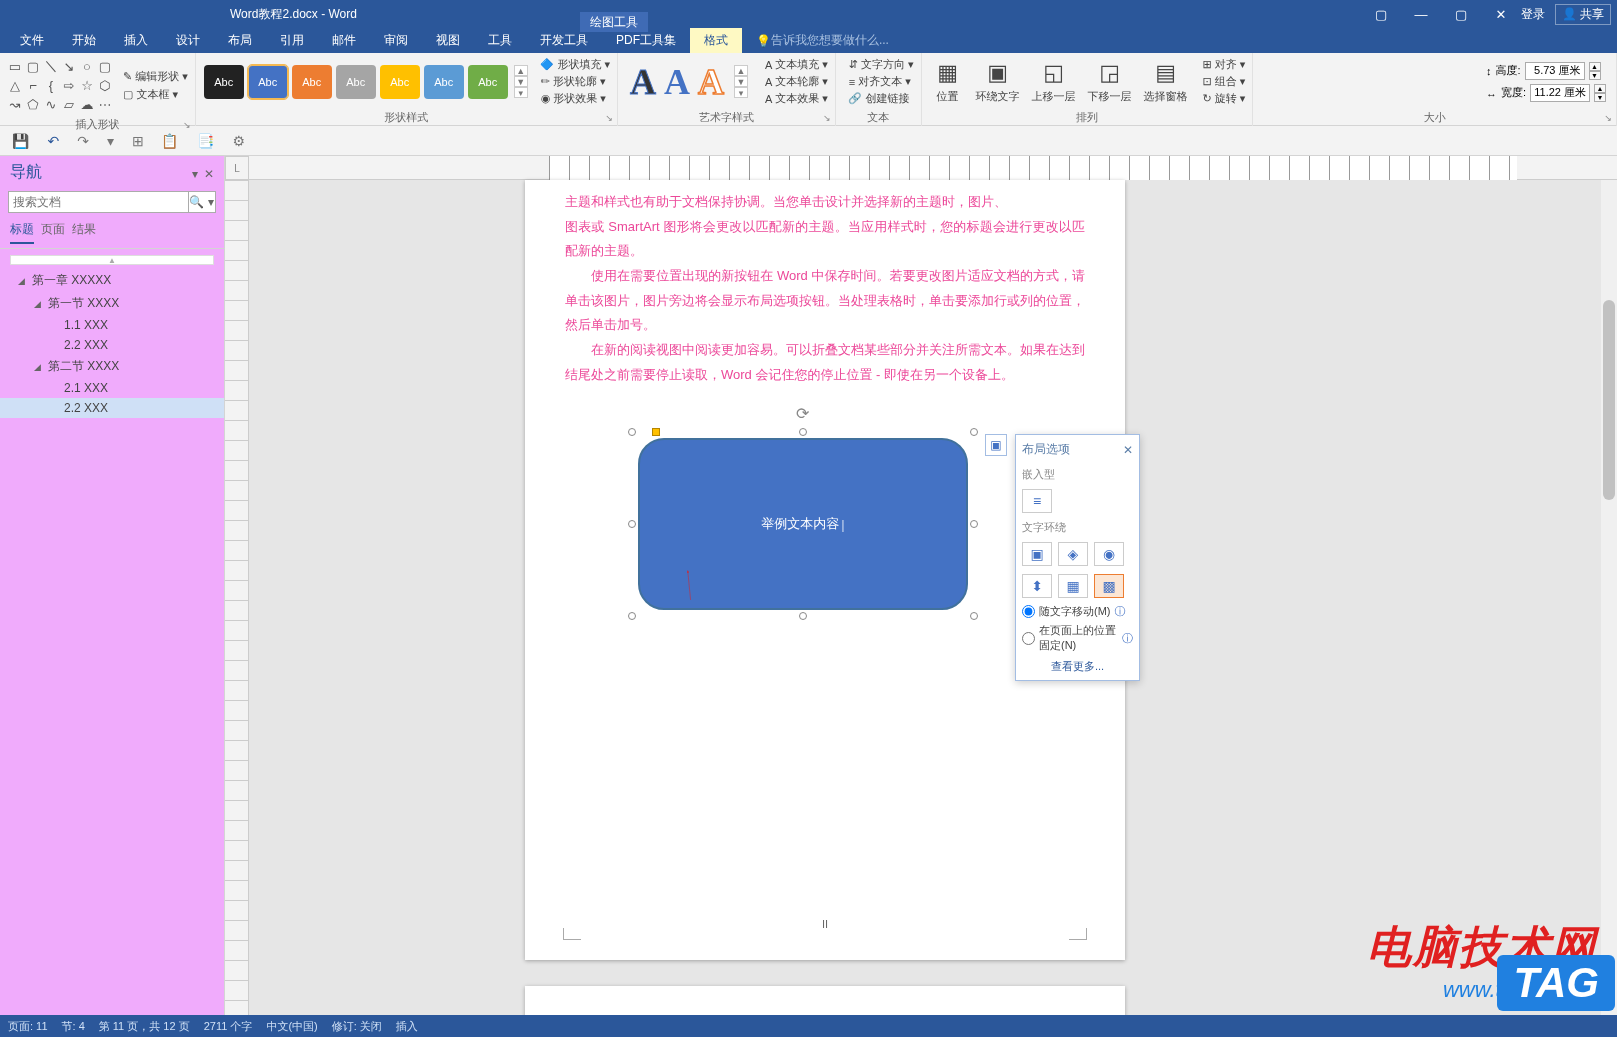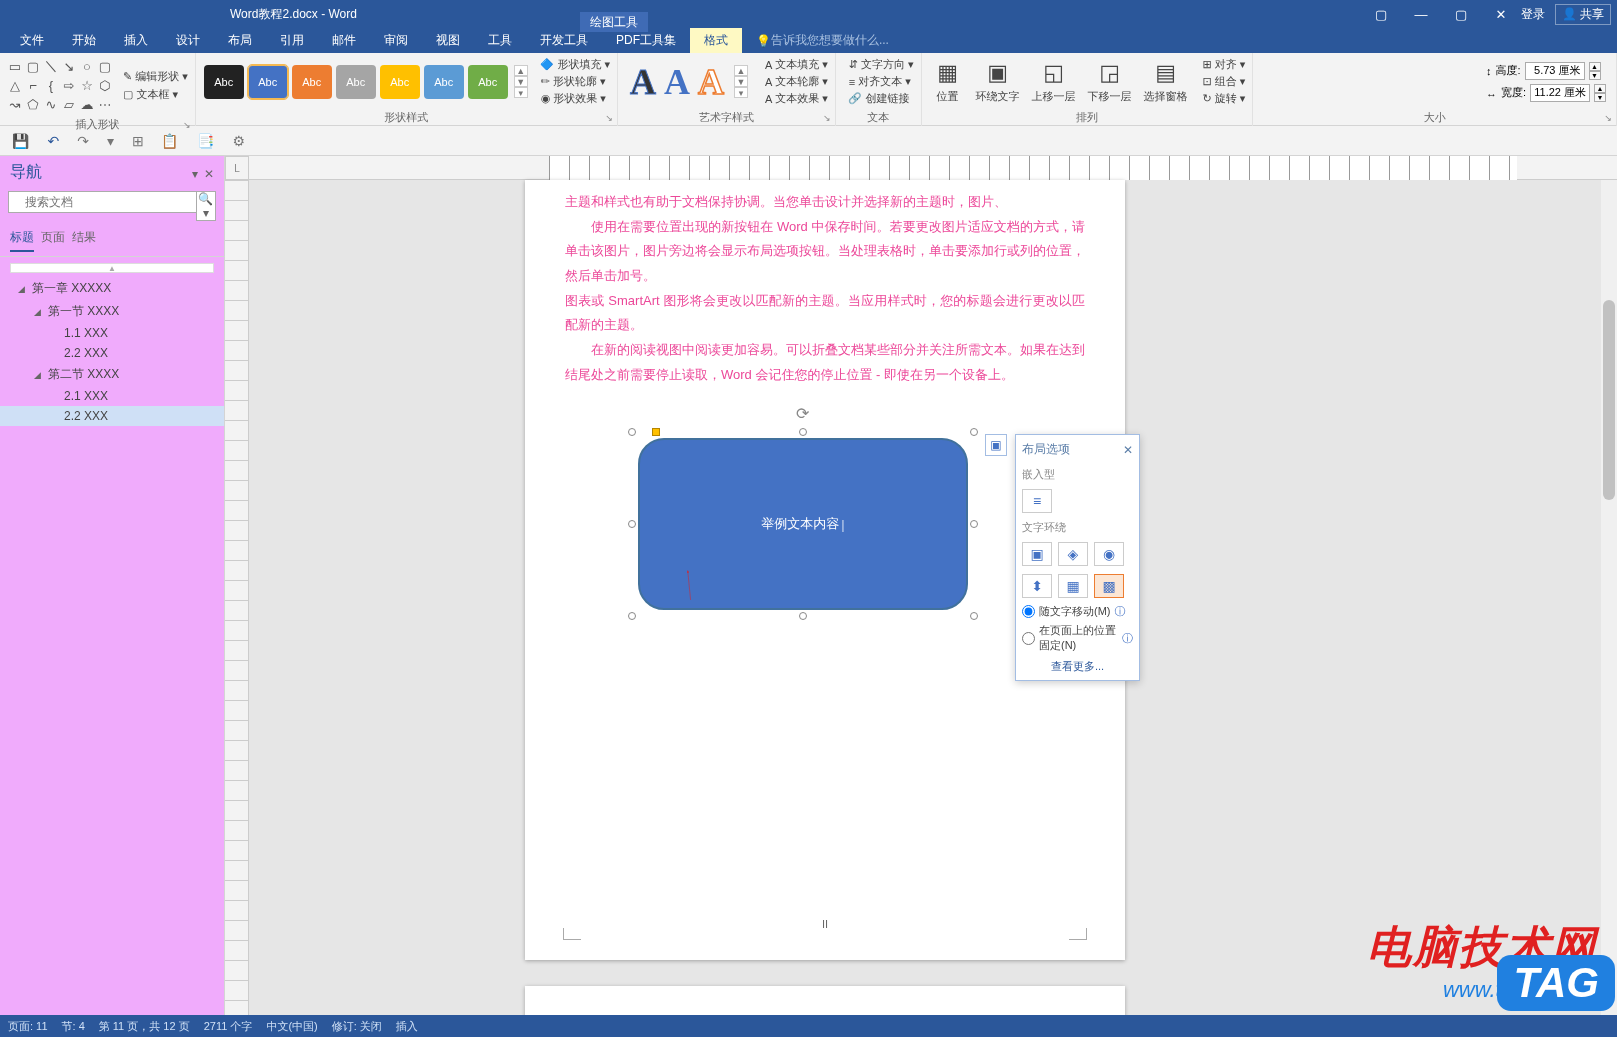--- a/index.html
+++ b/index.html
@@ -43,21 +43,21 @@
 .size-row{display:flex;align-items:center;gap:4px}
 .size-input{width:60px;height:18px;border:1px solid #ababab;background:#fff;font-size:11px;padding:0 3px;text-align:right}
 .spinner{display:flex;flex-direction:column}
 .spinner span{width:12px;height:9px;border:1px solid #ababab;background:#f8f8f8;font-size:7px;text-align:center;line-height:7px}
 .qa-bar{height:30px;background:#f3f3f3;border-bottom:1px solid #d4d4d4;display:flex;align-items:center;gap:18px;padding:0 12px;font-size:14px;color:#777}
 .workspace{display:flex;height:calc(1037px - 28px - 25px - 73px - 30px - 22px);background:#e6e6e6}
 .nav-pane{width:225px;background:#f0abfc;border-right:1px solid #d4d4d4;display:flex;flex-direction:column}
 .nav-head{display:flex;align-items:center;justify-content:space-between;padding:6px 10px;font-size:16px;color:#2b579a}
 .nav-close span{font-size:12px;color:#666;margin-left:6px}
 .nav-search{margin:2px 8px;display:flex}
-.nav-search input{flex:1;height:22px;border:1px solid #ababab;border-right:none;padding:0 16px;font-size:12px}
+.nav-search input{flex:1;height:22px;border:1px solid #ababab;border-right:none;padding:0 4px;font-size:12px}
 .nav-search button{width:28px;border:1px solid #ababab;background:#fff;font-size:12px;color:#666}
 .nav-tabs{display:flex;gap:7px;padding:6px 10px 4px;font-size:12px;color:#666;border-bottom:1px solid #d4d4d4}
 .nav-tabs .nt{padding-bottom:4px;cursor:pointer}
 .nav-tabs .nt.act{color:#2b579a;border-bottom:2px solid #2b579a}
 .nav-tree{flex:1;overflow:auto;font-size:12px;color:#444;padding-top:2px}
 .nav-hint{height:10px;background:#fff;margin:4px 10px;border:1px solid #ddd;display:flex;align-items:center;justify-content:center;font-size:8px;color:#aaa}
 .tree-item{padding:3px 0 3px 20px;display:flex;align-items:center;gap:4px;cursor:pointer}
 .tree-item.sel{background:#cfe0f6}
 .tree-caret{width:10px;font-size:9px;color:#666}
 .doc-scroll{flex:1;position:relative;overflow:hidden;background:#e6e6e6}
@@ -87,21 +87,21 @@
 .lp-radio{display:flex;align-items:center;gap:4px;padding:2px 0;font-size:11px}
 .lp-more{color:#2b579a;text-align:center;padding-top:4px;font-size:11px;cursor:pointer}
 .page-num{position:absolute;bottom:30px;left:50%;transform:translateX(-50%);font-size:11px;color:#666}
 .page-corner-l{position:absolute;bottom:20px;left:38px;width:18px;height:12px;border-left:1px solid #aaa;border-bottom:1px solid #aaa}
 .page-corner-r{position:absolute;bottom:20px;right:38px;width:18px;height:12px;border-right:1px solid #aaa;border-bottom:1px solid #aaa}
 .ch-badge{position:absolute;left:618px;bottom:6px;border:1px solid #888;border-radius:3px;background:#fff;font-size:11px;padding:1px 6px;color:#555}
 .statusbar{height:22px;background:#2b579a;color:#cfe0f6;display:flex;align-items:center;font-size:11px;padding:0 8px;gap:14px}
 .overlay-brand{position:absolute;right:20px;bottom:34px;text-align:right}
 .brand-cn{font-size:44px;font-weight:bold;color:#e02020;font-style:italic;letter-spacing:2px}
 .brand-url{font-size:22px;color:#2080e0;font-style:italic}
-.tag-badge{position:absolute;right:2px;bottom:26px;background:#2080e0;color:#fff;font-size:42px;font-weight:bold;padding:4px 16px;border-radius:14px;font-style:italic}
+.tag-badge{position:absolute;right:2px;bottom:26px;background:#2080e0;color:#fff;font-size:42px;font-weight:bold;padding:4px 16px;border-radius:6px;font-style:italic}
 .scroll-v{position:absolute;right:0;top:24px;width:16px;bottom:0;background:#f0f0f0}
 .scroll-thumb{position:absolute;right:2px;top:120px;width:12px;height:200px;background:#c1c1c1;border-radius:6px}
 .doc-shadow-next{position:absolute;left:300px;top:830px;width:600px;height:50px;background:#fff;box-shadow:0 1px 4px rgba(0,0,0,.3)}
 </style>
 </head>
 <body>
 
 <div class="titlebar">
   <span class="title-text">Word教程2.docx - Word</span>
   <span class="title-tool">绘图工具</span>
@@ -371,22 +371,22 @@
     <div class="ruler-h">
         <div class="ruler-h-inner"></div>
       </div>
     <div class="scroll-v">
         <div class="scroll-thumb"></div>
       </div>
 
     <div class="page">
       <div class="page-text">
         <p style="text-indent:0"><span>主题和样式也有助于文档保持协调。当您单击设计并选择新的主题时，图片、</span></p>
+        <p style="text-indent:0">图表或 SmartArt 图形将会更改以匹配新的主题。当应用样式时，您的标题会进行更改以匹配新的主题。</p>
         <p>使用在需要位置出现的新按钮在 Word 中保存时间。若要更改图片适应文档的方式，请单击该图片，图片旁边将会显示布局选项按钮。当处理表格时，单击要添加行或列的位置，然后单击加号。</p>
-        <p style="text-indent:0">图表或 SmartArt 图形将会更改以匹配新的主题。当应用样式时，您的标题会进行更改以匹配新的主题。</p>
         <p>在新的阅读视图中阅读更加容易。可以折叠文档某些部分并关注所需文本。如果在达到结尾处之前需要停止读取，Word 会记住您的停止位置 - 即使在另一个设备上。</p>
       </div>
 
       <div class="shape-box">
         <span class="rot">⟳</span>
         <span class="adj"></span>
         <span class="handle h-tl"></span>
         <span class="handle h-t"></span>
         <span class="handle h-tr"></span>
         <span class="handle h-l"></span>

